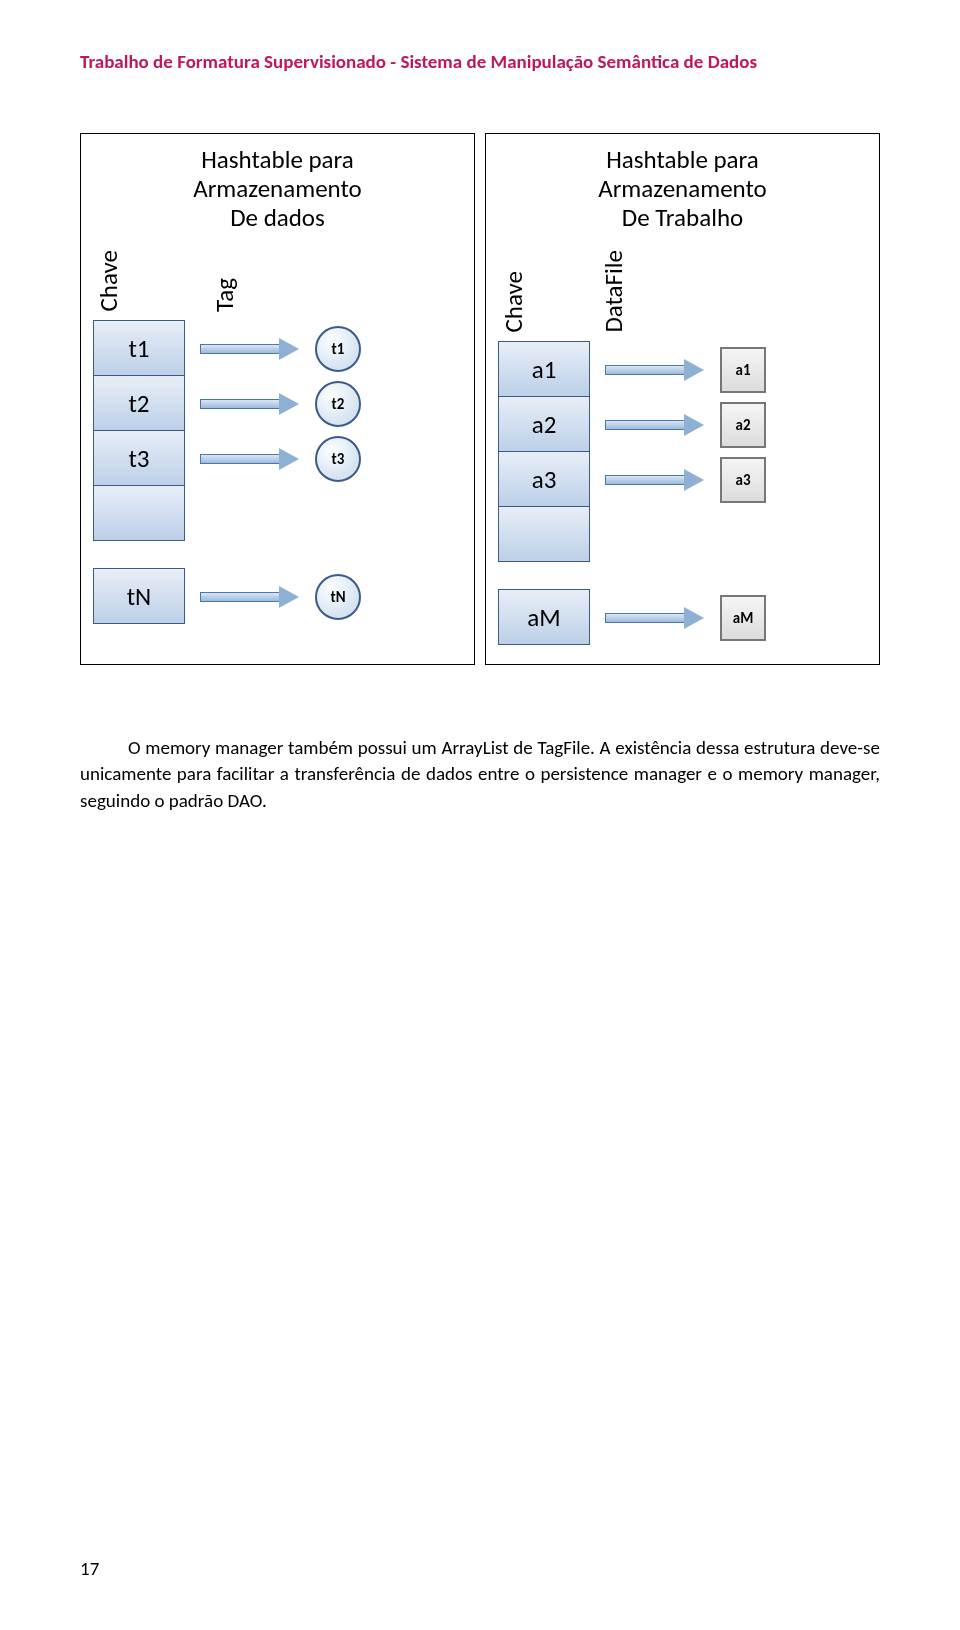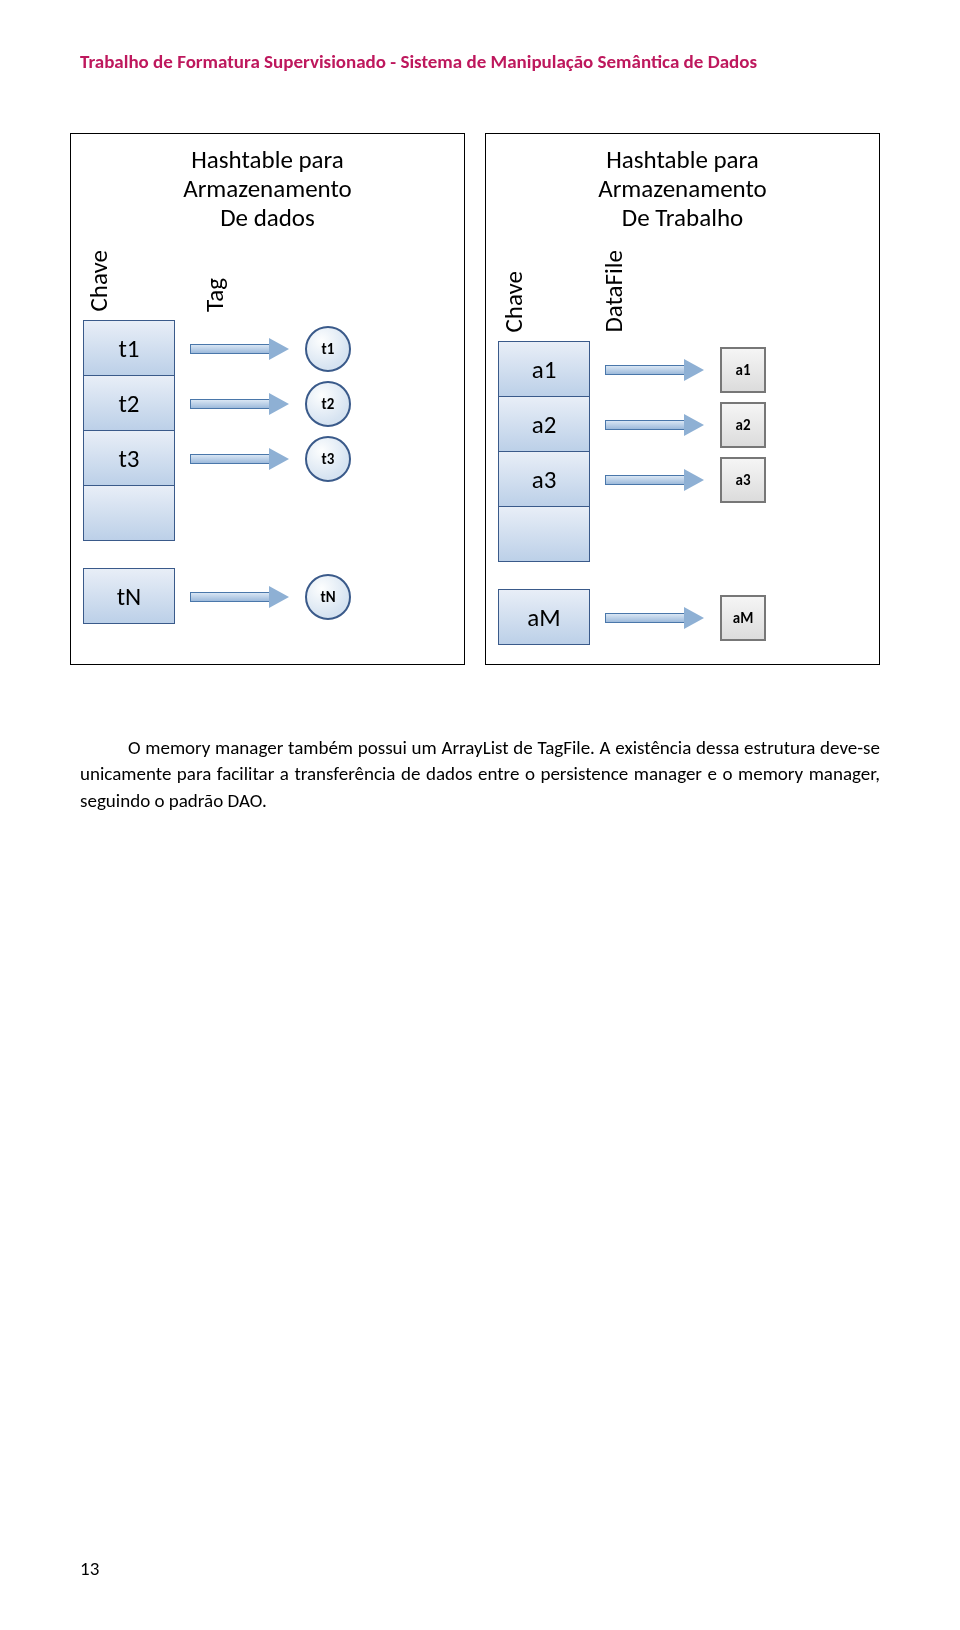--- a/index.html
+++ b/index.html
@@ -18,21 +18,21 @@
 }
 .header-line {
   font-size: 19px;
   font-weight: bold;
   color: #be185d;
   margin-bottom: 60px;
 }
 .diagram-wrap {
   display: flex;
   gap: 10px;
-  justify-content: space-between;
+  justify-content: flex-end;
   margin-left: -10px;
 }
 .diagram-box {
   border: 1px solid #000;
   padding: 12px 12px 18px 12px;
   box-sizing: border-box;
 }
 .db-title {
   text-align: center;
   font-size: 25px;
@@ -285,14 +285,14 @@
         <div class="sq-node">aM</div>
       </div>
     </div>
 
   </div>
 
   <div class="body-text">
     <span class="indent"></span><span>O memory manager também possui um ArrayList de TagFile. A existência dessa estrutura deve-se unicamente para facilitar a transferência de dados entre o persistence manager e o memory manager, seguindo o padrão DAO.</span>
   </div>
 
-  <div class="page-num">13</div>
+  <div class="page-num">17</div>
 </div>
 
 </body></html>

